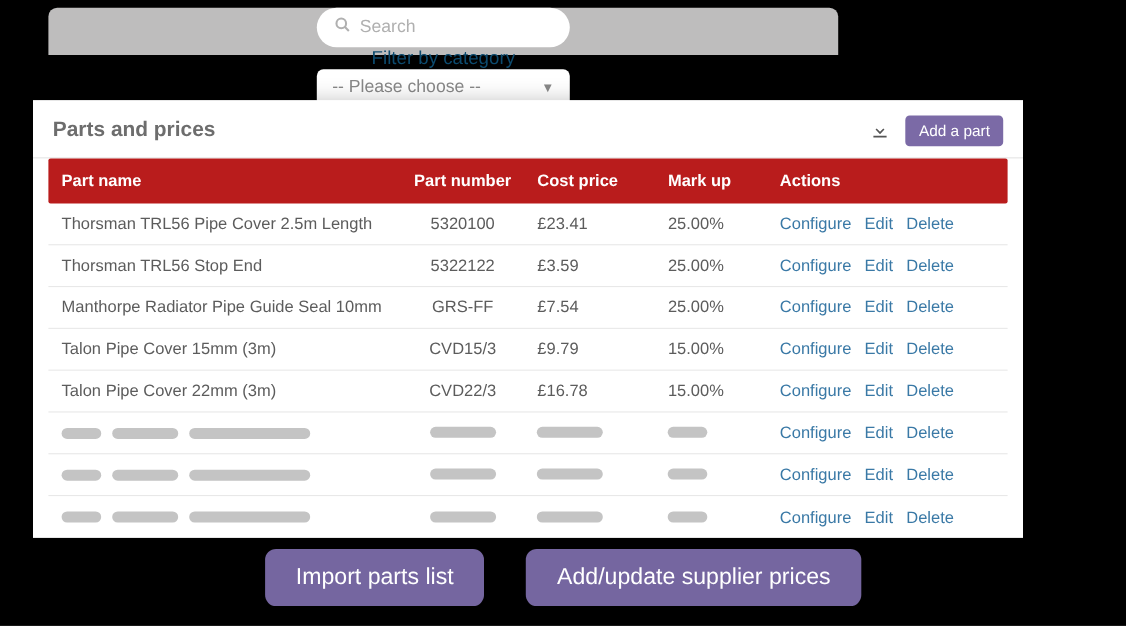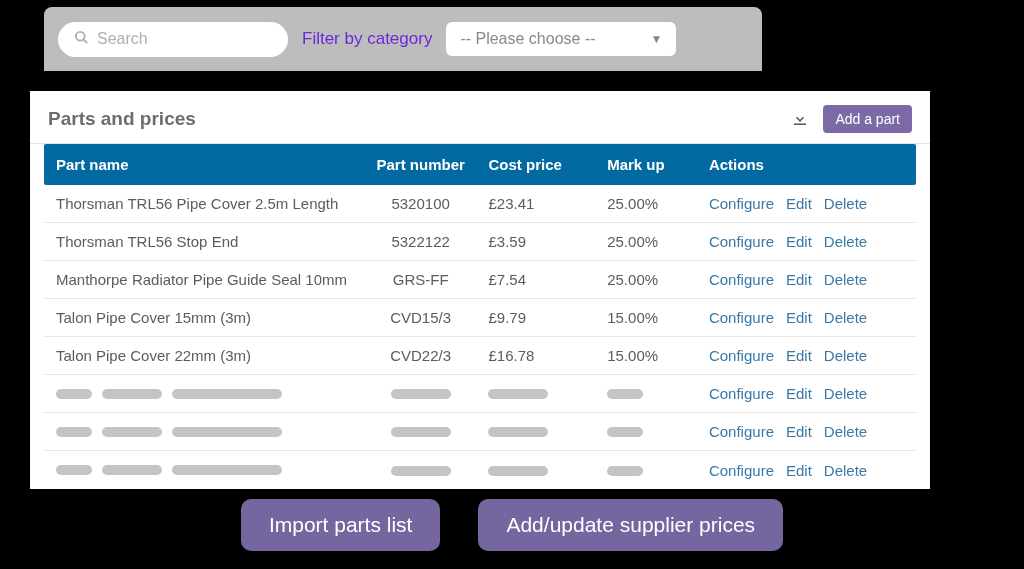--- a/index.html
+++ b/index.html
@@ -9,27 +9,27 @@
       width: 1024px;
       height: 569px;
       position: relative;
       overflow: hidden;
     }
     .filter-bar {
       position: absolute;
       top: 7px;
       left: 44px;
       width: 718px;
-      height: 64px;
+      height: 43px;
       background: #bebdbd;
       border-radius: 8px 8px 0 0;
       display: flex;
       align-items: center;
       padding: 0 14px;
-      gap: 14px;
+      flex-direction: column;
     }
     .search-box {
       background: #fff;
       border-radius: 20px;
       padding: 8px 16px;
       width: 230px;
       display: flex;
       align-items: center;
       gap: 8px;
     }
@@ -39,21 +39,21 @@
     }
     .search-input {
       border: none;
       outline: none;
       font-size: 16px;
       width: 100%;
       color: #333;
     }
     .search-input::placeholder { color: #b0b0b0; }
     .filter-label {
-      color: #6d28d9;
+      color: #0c4a6e;
       font-size: 17px;
     }
     .select-box {
       background: #fff;
       border-radius: 6px;
       padding: 8px 14px;
       width: 230px;
       display: flex;
       align-items: center;
       justify-content: space-between;
@@ -99,21 +99,21 @@
       border-radius: 4px;
       padding: 6px 12px;
       font-size: 14px;
       cursor: pointer;
     }
     .table {
       width: 100%;
       padding: 0 14px;
     }
     .thead {
-      background: #0369a1;
+      background: #b91c1c;
       color: #fff;
       display: flex;
       padding: 12px 12px;
       font-weight: 600;
       font-size: 15px;
       border-radius: 2px;
     }
     .row {
       display: flex;
       padding: 9px 12px;

